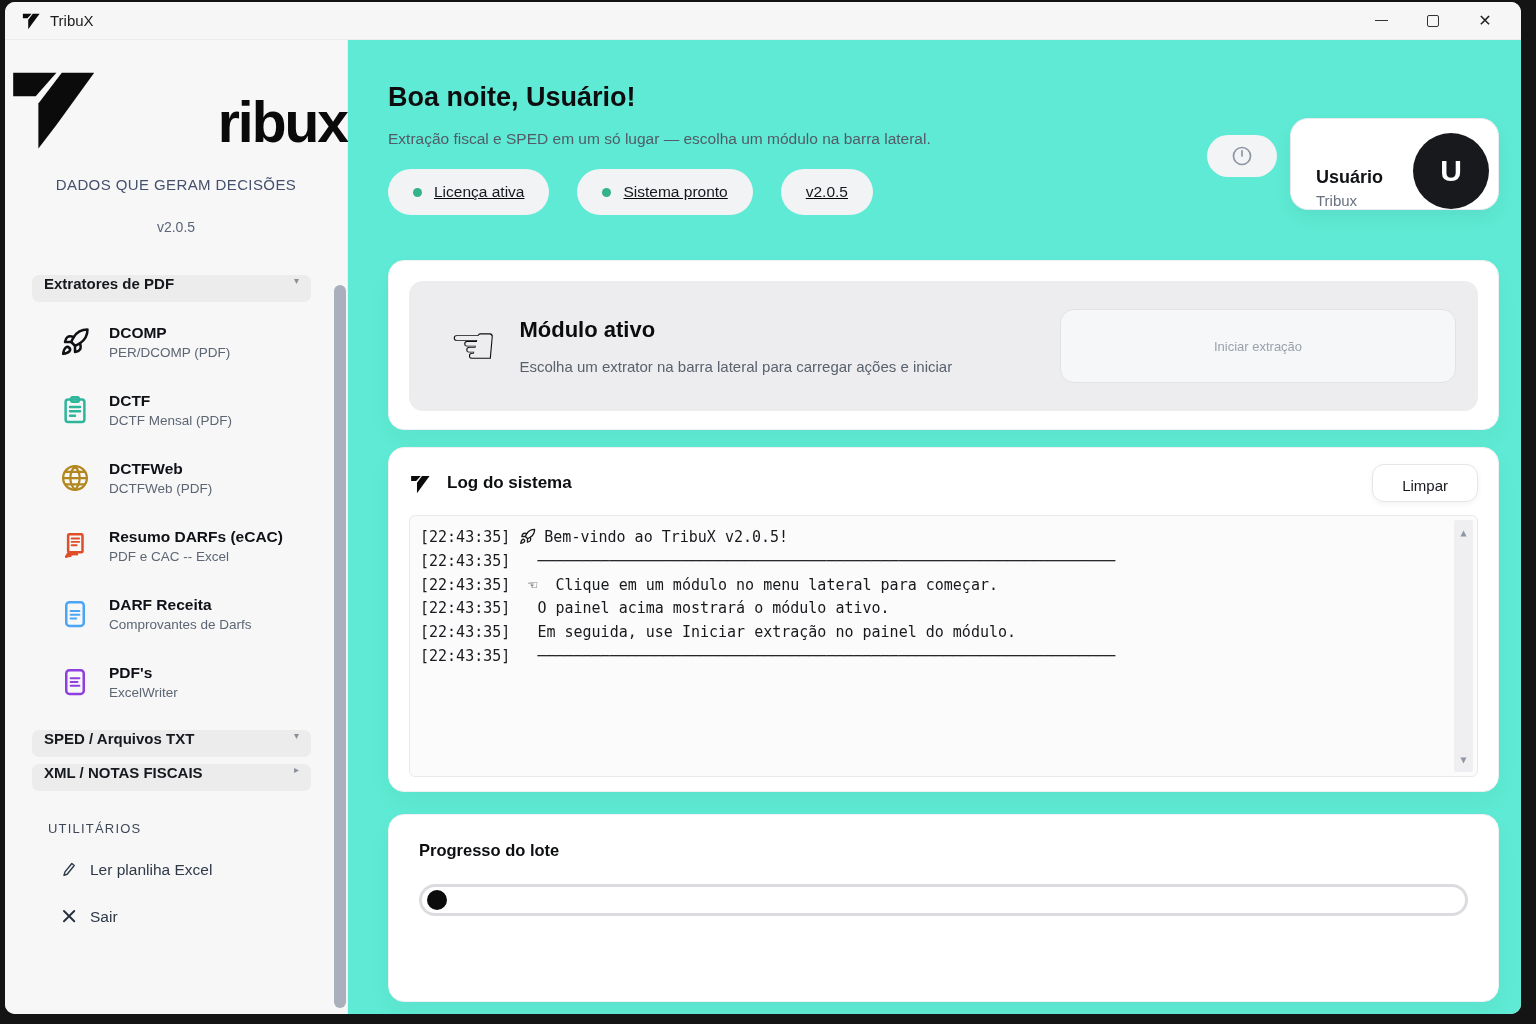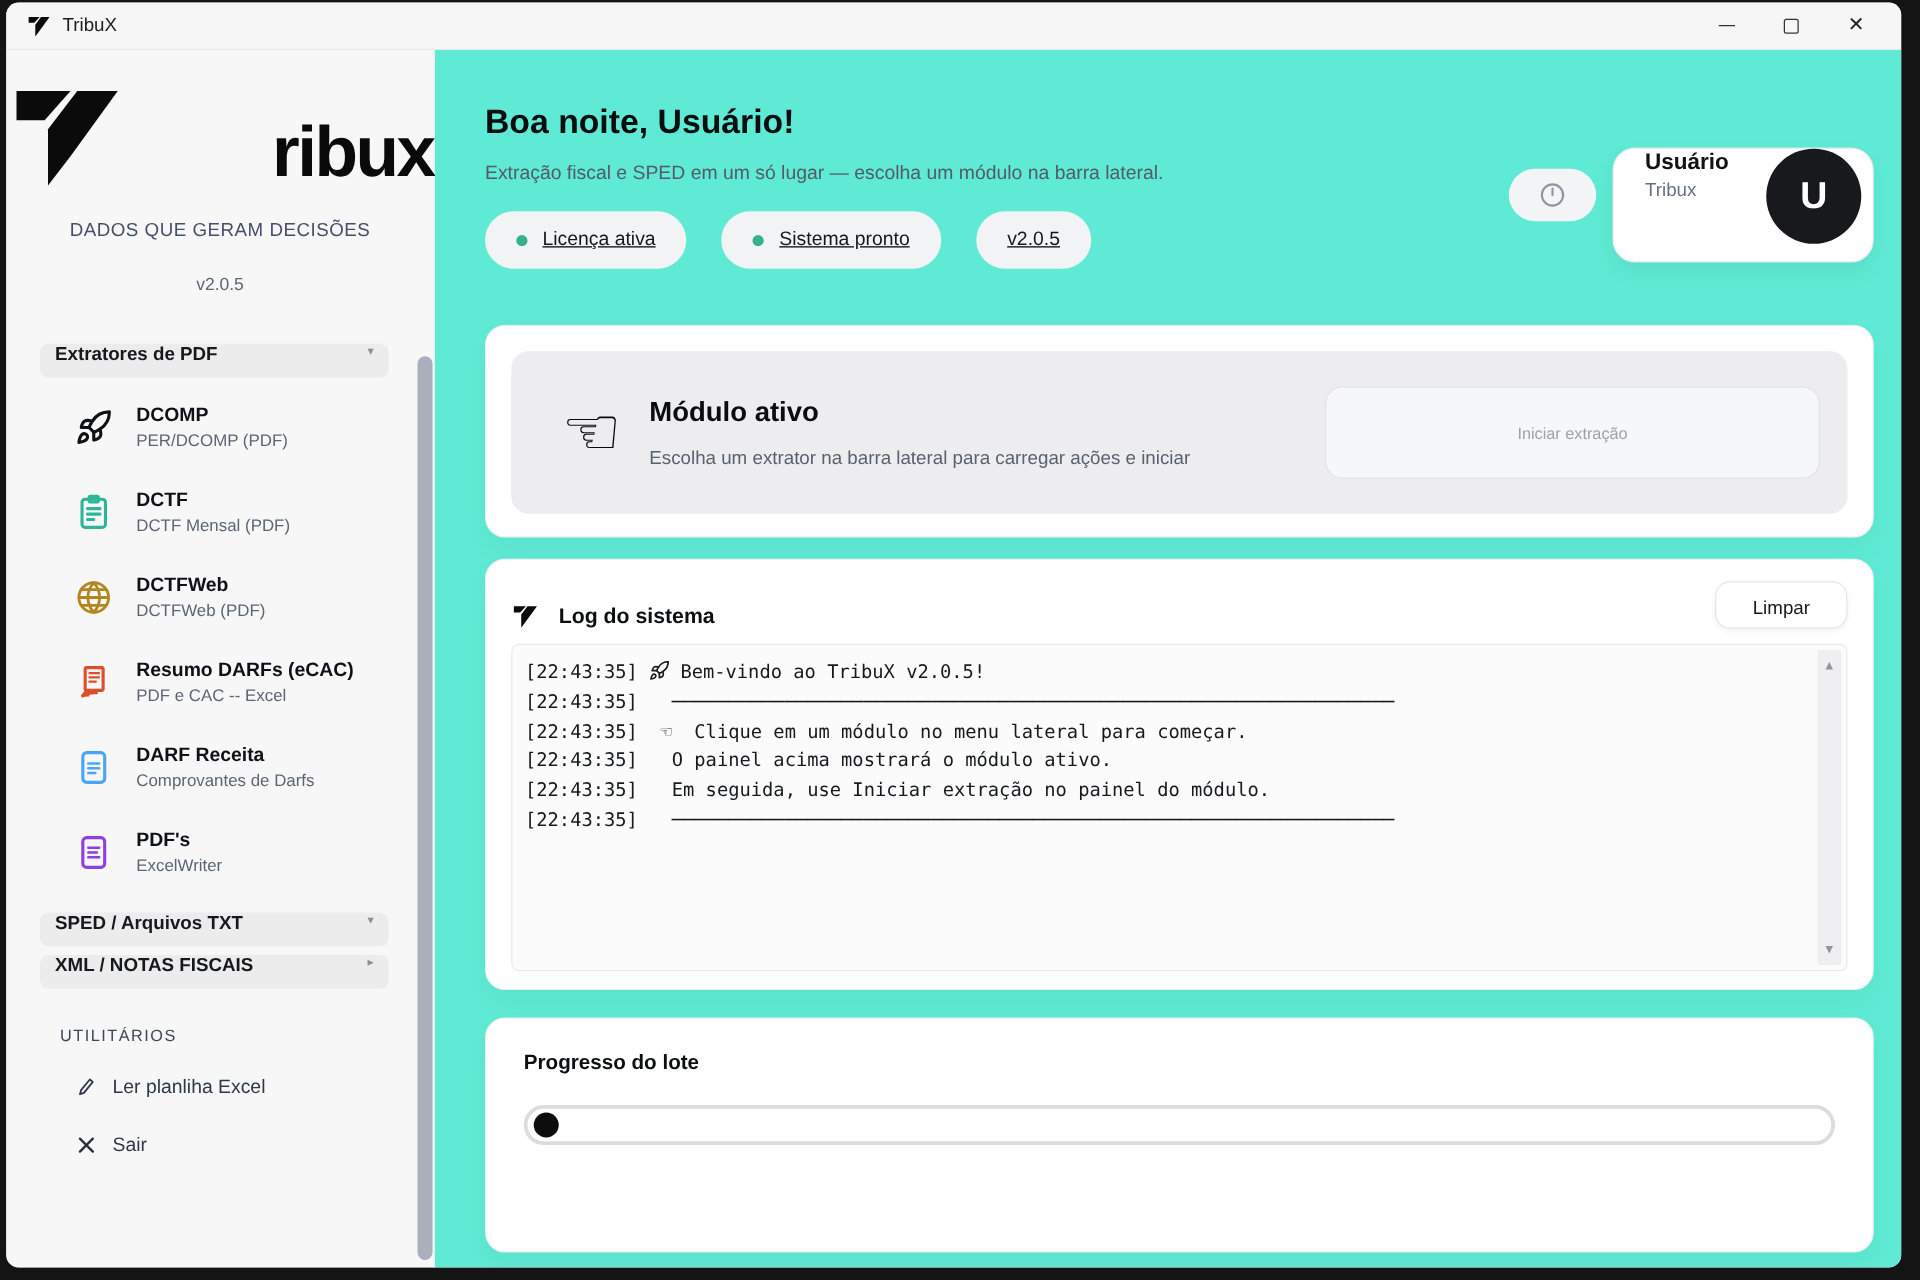--- a/index.html
+++ b/index.html
@@ -63,21 +63,21 @@
            display:flex; align-items:center; gap:12px; font-size:15.5px; color:#15181d; }
   .dot { width:9px; height:9px; border-radius:50%; background:var(--status-green,#35b388); }
 
   .power-pill { position:absolute; top:95px; right:244px; width:70px; height:42px;
                 background:#f3f4f6; border-radius:999px; display:flex; align-items:center;
                 justify-content:center; color:#8d96a3; }
   .power-pill svg { width:24px; height:24px; }
 
   .user-card { position:absolute; top:78px; right:22px; width:209px; height:92px;
                background:#fff; border:1px solid #e8eaee; border-radius:18px;
-               box-shadow:0 8px 18px rgba(0,0,0,.05); display:flex; align-items:flex-start; }
+               box-shadow:0 8px 18px rgba(0,0,0,.05); display:flex; align-items:flex-end; }
   .user-texts { flex:1; padding-left:25px; }
   .user-name { font-size:18px; font-weight:700; color:#101215; }
   .user-org { font-size:15px; color:#68727f; margin-top:4px; }
   .avatar { width:76px; height:76px; border-radius:50%; background:var(--avatar-bg,#17191c);
             color:#fff; font-size:30px; font-weight:700; display:flex; align-items:center;
             justify-content:center; margin-right:9px; flex:none; }
 
   .card { background:#fff; border:1px solid #f0f0f2; border-radius:16px;
           box-shadow:0 10px 24px rgba(0,0,0,.035); }
 
@@ -86,21 +86,21 @@
                   display:flex; align-items:center; padding:0 22px; }
   .hand-glyph { font-family:"DejaVu Sans", sans-serif; font-size:54px; line-height:1;
                 color:#0a0a0a; margin:0 22px 0 18px; }
   .mp-title { font-size:22px; font-weight:800; color:#0b0c0e; }
   .mp-sub { margin-top:15px; font-size:15px; color:#59616d; }
   .start-btn { margin-left:auto; width:396px; height:74px; background:#f6f7f9;
                border:1.5px solid #e2e3e7; border-radius:14px; color:#9ba2ac;
                font-size:13px; font-family:inherit; }
 
   .log-card { margin-top:17px; height:345px; padding:15px 20px; }
-  .log-head { display:flex; align-items:flex-end; height:40px; }
+  .log-head { display:flex; align-items:center; height:40px; }
   .log-head svg { width:21px; height:21px; }
   .log-title { margin-left:17px; font-size:17px; font-weight:700; color:#0d0e10; }
   .clear-btn { margin-left:auto; height:38px; padding:12px 29px; background:#fff;
                border:1px solid #e5e6ea; border-radius:12px; font-size:15px; color:#15181d;
                box-shadow:0 2px 6px rgba(0,0,0,.05); font-family:inherit; }
   .log-box { margin-top:12px; height:262px; background:#fbfbfc; border:1px solid #e9eaee;
              border-radius:6px; position:relative; padding:10px 36px 10px 10px;
              font-family:"DejaVu Sans Mono","Liberation Mono", monospace;
              font-size:15px; color:#17191c; overflow:hidden; }
   .log-line { white-space:pre; line-height:23.8px; }

